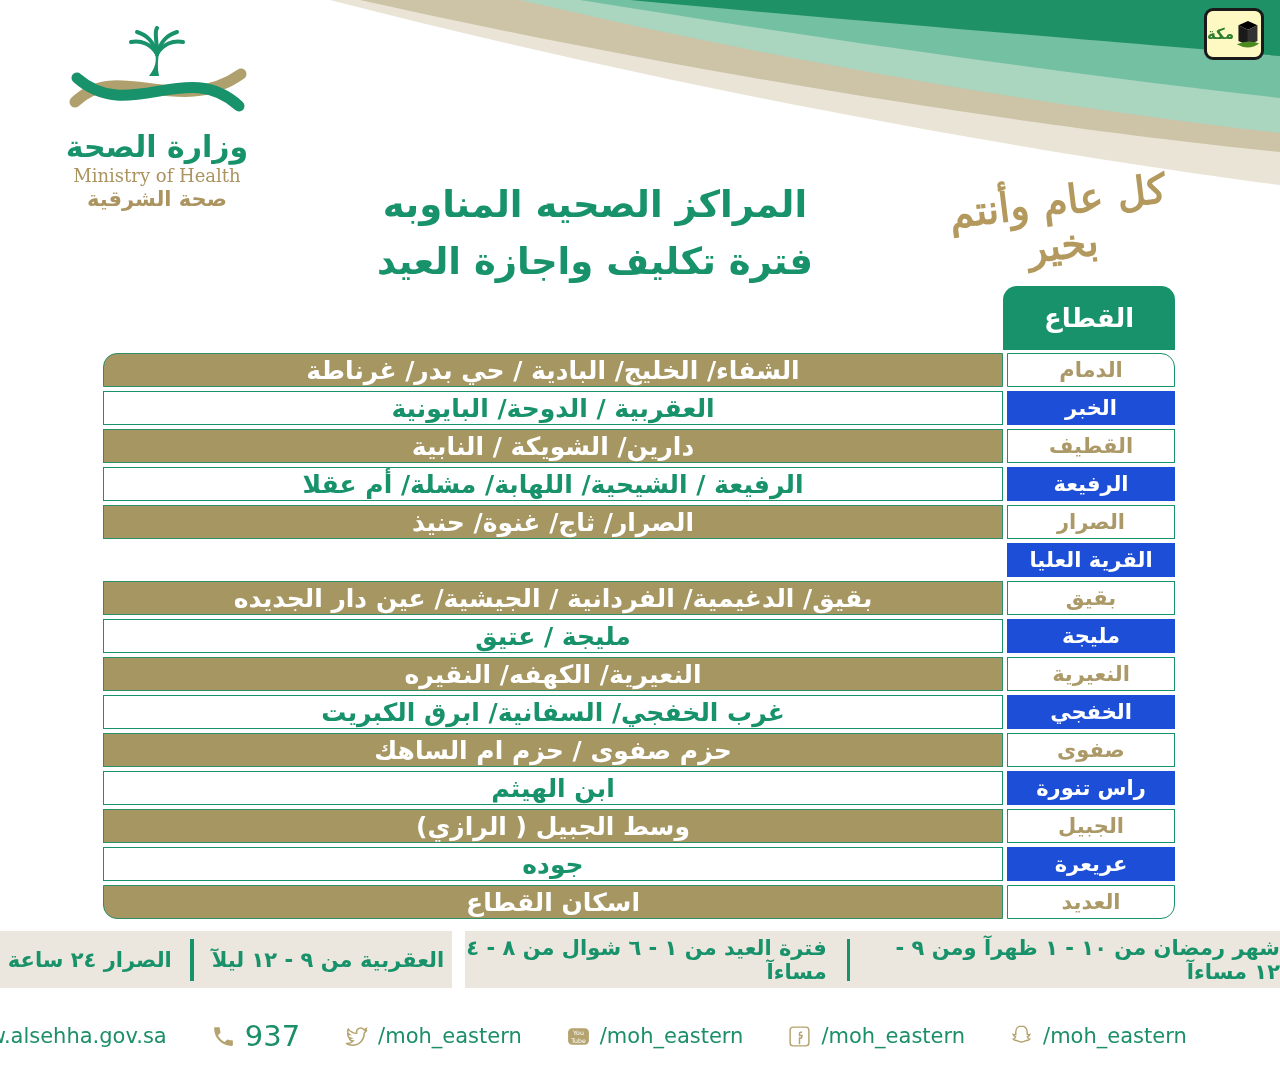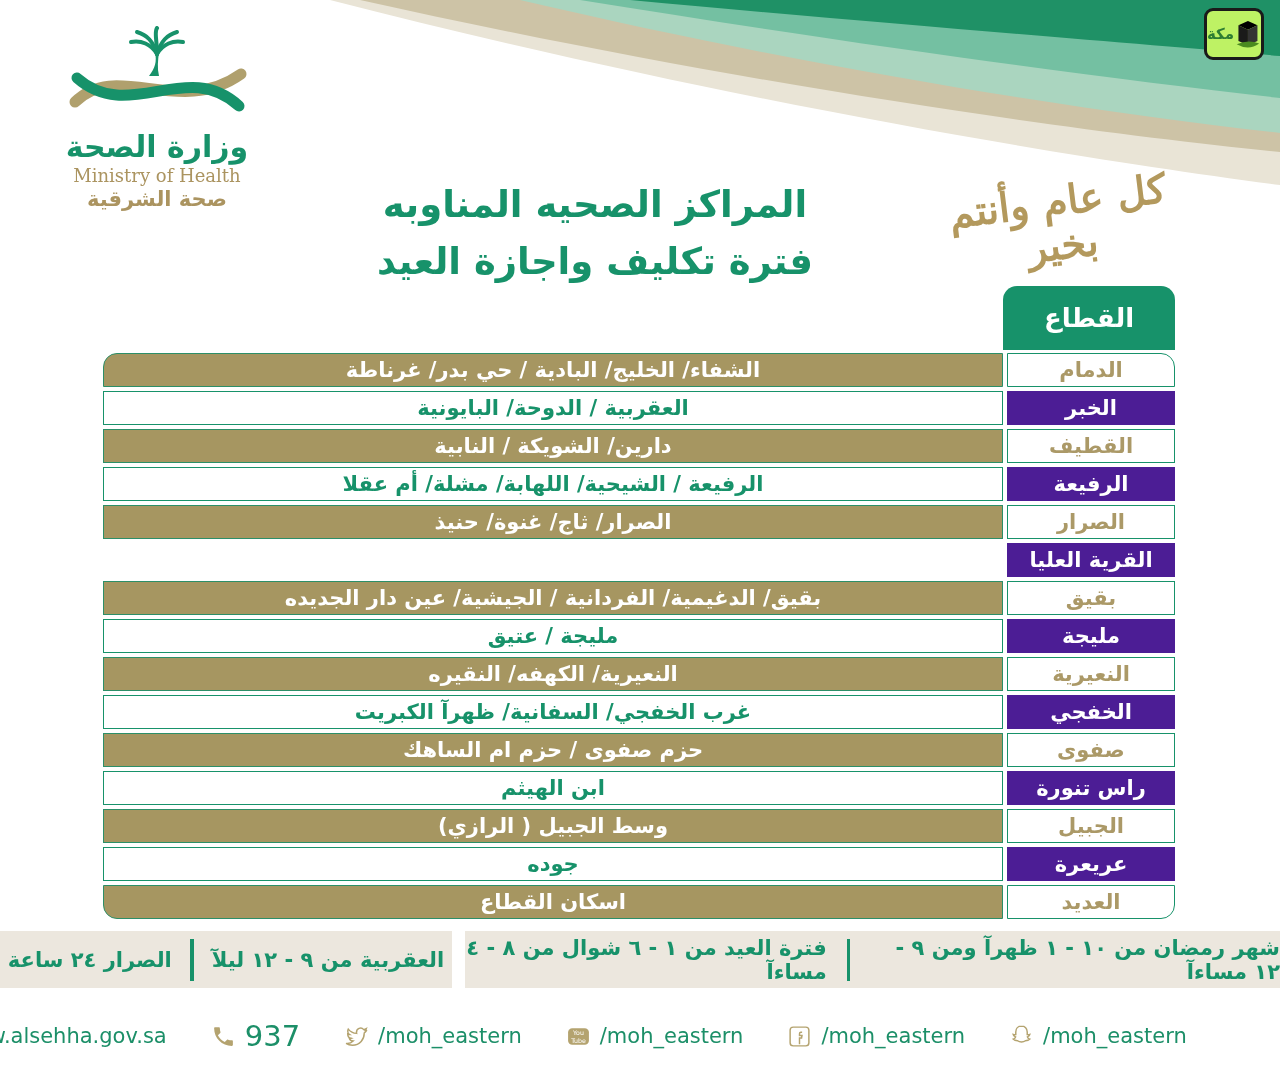--- a/index.html
+++ b/index.html
@@ -6,21 +6,21 @@
   html,body { width:1280px; height:1075px; }
   body {
     position:relative; width:1280px; height:1075px; overflow:hidden;
     background:#ffffff; font-family:"DejaVu Sans", sans-serif;
   }
   
   .waves { position:absolute; top:0; right:0; width:960px; height:200px; z-index:1; }
   
   .makkah-badge {
     position:absolute; top:8px; right:16px; z-index:5;
-    width:60px; height:52px; background:#bef264; border:3px solid #1a1a1a;
+    width:60px; height:52px; background:#fef9c3; border:3px solid #1a1a1a;
     border-radius:9px; display:flex; align-items:center; justify-content:center; gap:1px;
   }
   .makkah-badge .mk-text { color:#2e7d32; font-weight:bold; font-size:15px; line-height:1; }
   
   .moh-logo { position:absolute; top:26px; left:52px; width:210px; text-align:center; z-index:3; }
   .moh-logo .ar { color:#17926a; font-size:30px; font-weight:bold; line-height:1.15; }
   .moh-logo .en { color:#ab9460; font-size:18px; font-family:"DejaVu Serif", serif; line-height:1.2; }
   .moh-logo .region { color:#ab9460; font-size:21px; font-weight:bold; line-height:1.3; }
   
   .main-title {
@@ -43,26 +43,26 @@
     font-size:26px; font-weight:bold;
   }
   .t-body { display:grid; grid-template-rows:repeat(15, 1fr); row-gap:4px; height:566px; }
   .t-row { display:flex; column-gap:4px; }
   .sector-cell {
     flex:0 0 168px; display:flex; align-items:center; justify-content:center;
     font-size:21px; font-weight:bold;
   }
   .centers-cell {
     flex:1; display:flex; align-items:center; justify-content:center;
-    font-size:21px; font-weight:bold;
+    font-size:25px; font-weight:bold;
   }
   .t-row.odd  .centers-cell { background:#a69661; color:#ffffff; border:1px solid #2c8f68; }
   .t-row.odd  .sector-cell  { background:#ffffff; color:#ab9967; border:1.5px solid #17926a; }
   .t-row.even .centers-cell { background:#ffffff; color:#17926a; border:1.5px solid #17926a; }
-  .t-row.even .sector-cell  { background:#4c1d95; color:#ffffff; }
+  .t-row.even .sector-cell  { background:#1d4ed8; color:#ffffff; }
   .t-row.first .sector-cell  { border-top-right-radius:14px; }
   .t-row.first .centers-cell { border-top-left-radius:14px; }
   .t-row.last  .sector-cell  { border-bottom-right-radius:14px; }
   .t-row.last  .centers-cell { border-bottom-left-radius:14px; }
   
   .strip {
     position:absolute; top:931px; height:57px; background:#ece7de;
     display:flex; align-items:center; direction:rtl; z-index:2;
     color:#17926a; font-size:21px; font-weight:bold;
   }
@@ -171,21 +171,21 @@
     <div class="centers-cell">مليجة / عتيق</div>
   </div>
 
   <div class="t-row odd">
     <div class="sector-cell">النعيرية</div>
     <div class="centers-cell">النعيرية/ الكهفه/ النقيره</div>
   </div>
 
   <div class="t-row even">
     <div class="sector-cell">الخفجي</div>
-    <div class="centers-cell">غرب الخفجي/ السفانية/ ظهرآ الكبريت</div>
+    <div class="centers-cell">غرب الخفجي/ السفانية/ ابرق الكبريت</div>
   </div>
 
   <div class="t-row odd">
     <div class="sector-cell">صفوى</div>
     <div class="centers-cell">حزم صفوى / حزم ام الساهك</div>
   </div>
 
   <div class="t-row even">
     <div class="sector-cell">راس تنورة</div>
     <div class="centers-cell">ابن الهيثم</div>

